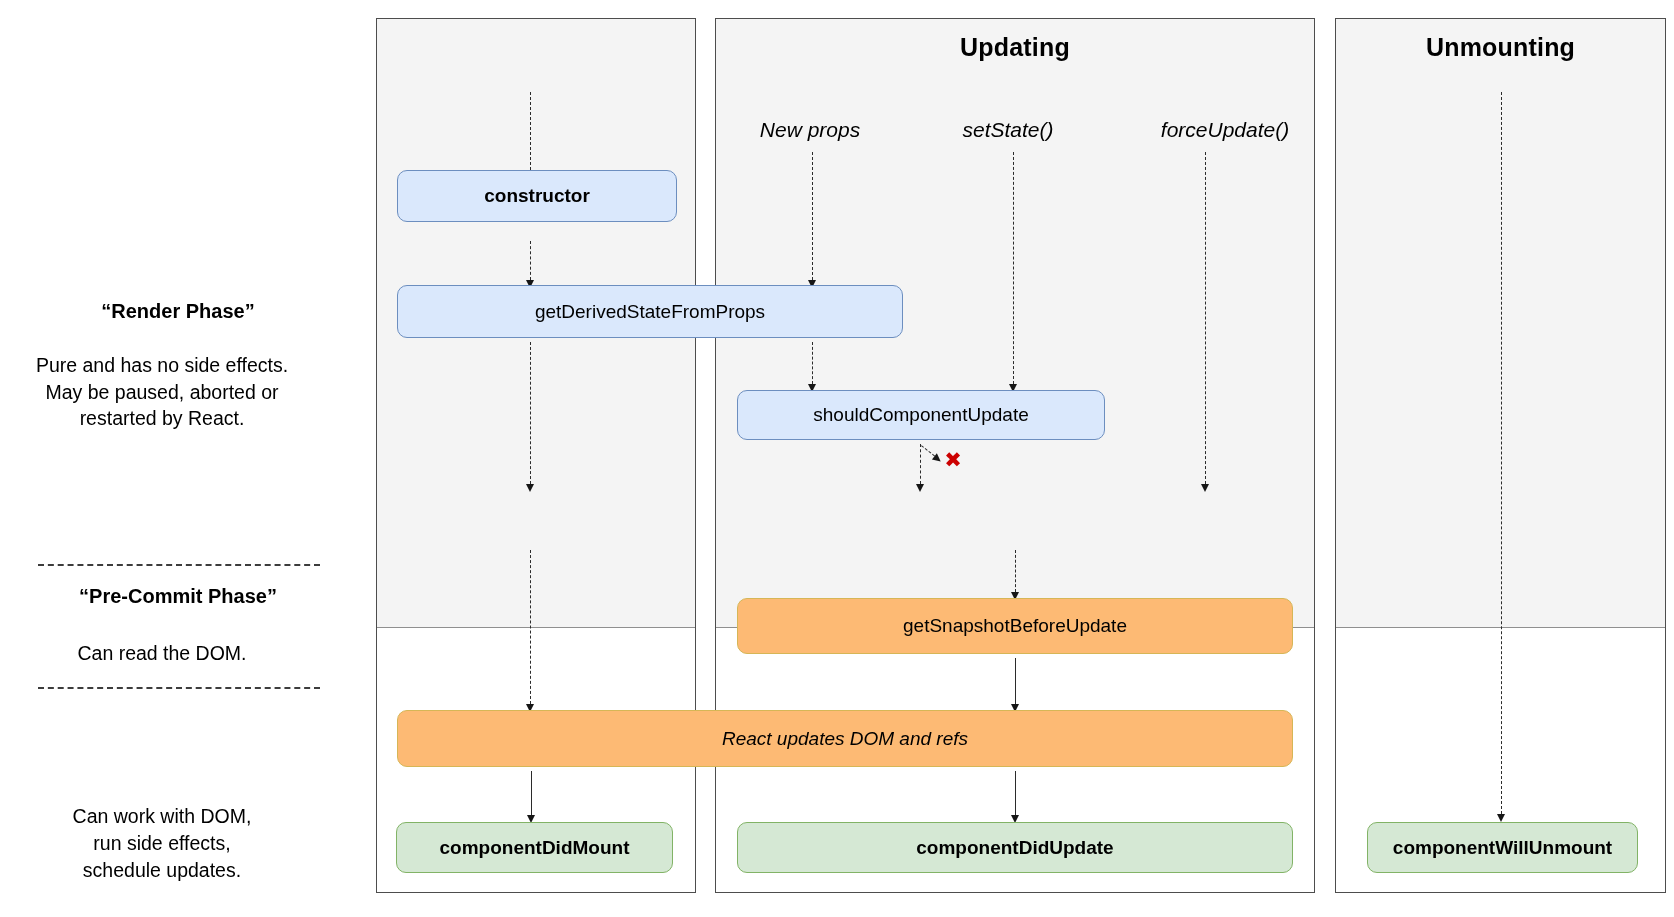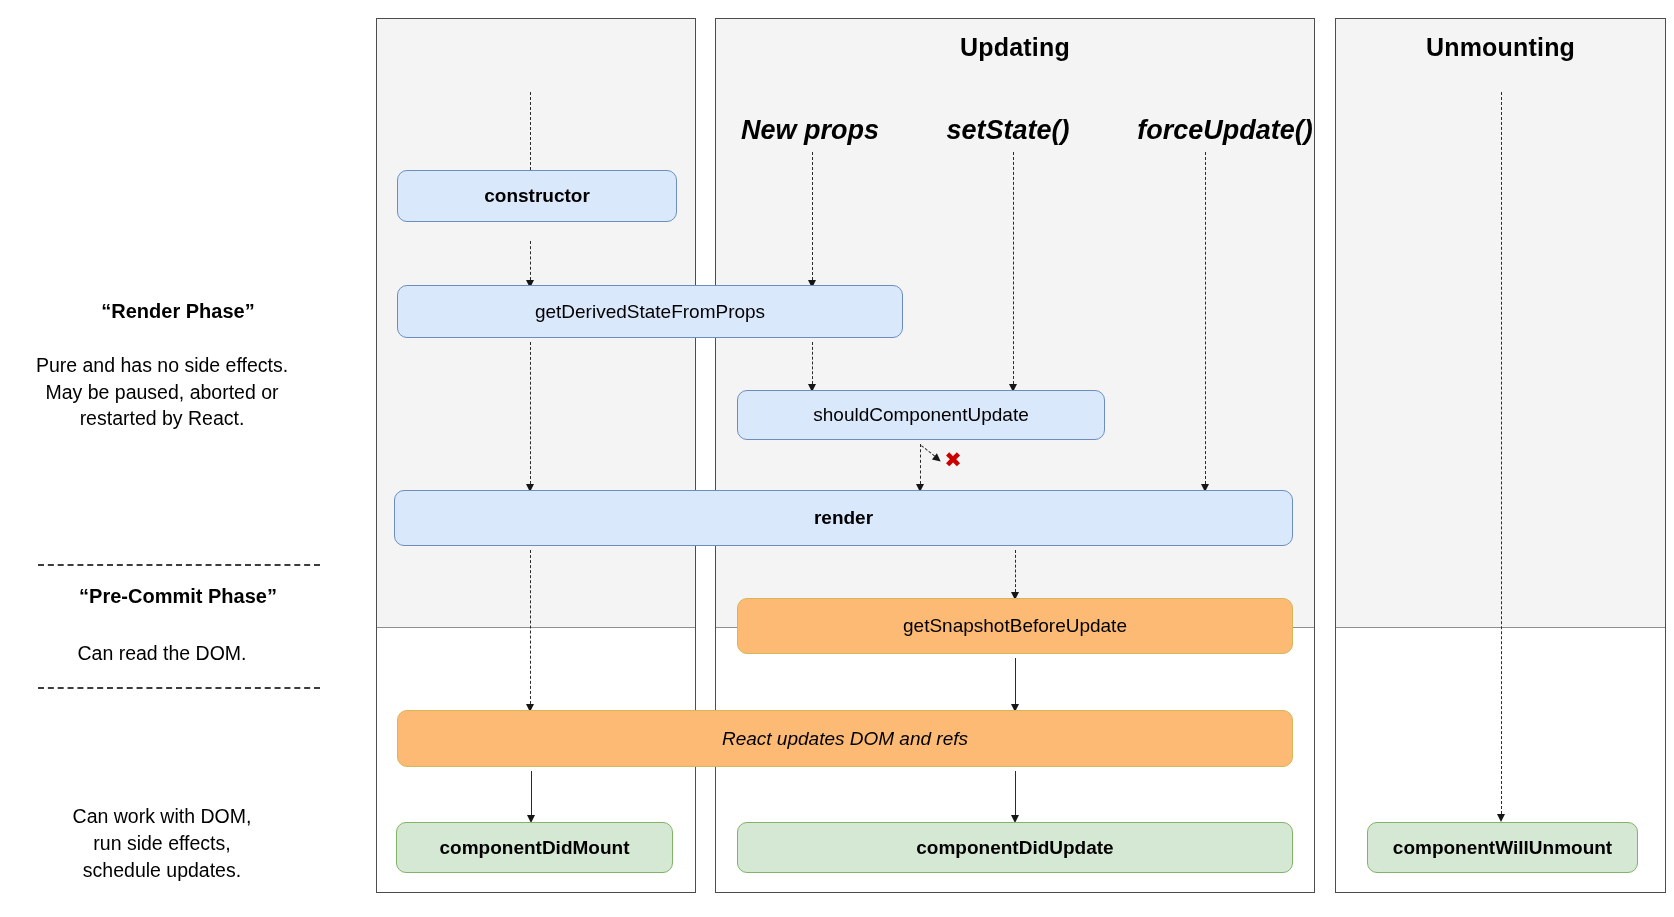--- a/index.html
+++ b/index.html
@@ -9,21 +9,21 @@
     overflow:hidden;
   }
   
   .col{position:absolute;top:18px;height:875px;background:#ffffff;border:1.4px solid #4d4d4d;box-sizing:border-box;}
   #col-mounting{left:376px;width:320px;}
   #col-updating{left:715px;width:600px;}
   #col-unmounting{left:1335px;width:331px;}
   .col .graytop{position:absolute;left:0;top:0;width:100%;height:608px;background:#f4f4f4;border-bottom:1px solid #8f8f8f;}
   .col .title{position:absolute;left:0;top:14px;width:100%;text-align:center;font-size:25px;font-weight:bold;letter-spacing:.2px;}
   
-  .trigger{position:absolute;top:112px;height:36px;line-height:36px;text-align:center;font-style:italic;font-size:27px;font-weight:bold;}
+  .trigger{position:absolute;top:112px;height:36px;line-height:36px;text-align:center;font-style:italic;font-size:21px;}
   #trig-new-props{left:710px;width:200px;}
   #trig-set-state{left:908px;width:200px;}
   #trig-force-update{left:1135px;width:180px;}
   
   .node{position:absolute;box-sizing:border-box;border-radius:10px;display:flex;align-items:center;justify-content:center;font-size:19px;}
   .blue{background:#dae8fc;border:1px solid #6c8ebf;}
   .yellow{background:#fdba74;border:1px solid #d6b656;}
   .green{background:#d5e8d4;border:1px solid #82b366;}
   .bold{font-weight:bold;}
   .ital{font-style:italic;}
@@ -106,21 +106,20 @@
   <div class="arr d" id="a11"></div>
   <div class="arr d" id="a-branch"></div>
   <div class="arr s" id="a12"></div>
   <div class="arr s" id="a13"></div>
   <div class="arr s" id="a14"></div>
   <div id="abort-cross">✖</div>
 
   <div class="node blue bold" id="box-constructor">constructor</div>
   <div class="node blue" id="box-gdsfp">getDerivedStateFromProps</div>
   <div class="node blue" id="box-scu">shouldComponentUpdate</div>
-  <div class="node blue bold" id="box-render">render</div>
   <div class="node yellow" id="box-gsbu">getSnapshotBeforeUpdate</div>
   <div class="node yellow ital" id="box-rudr">React updates DOM and refs</div>
   <div class="node green bold" id="box-cdm">componentDidMount</div>
   <div class="node green bold" id="box-cdu">componentDidUpdate</div>
   <div class="node green bold" id="box-cwu">componentWillUnmount</div>
 
   <div class="phase-title" id="render-phase-title">“Render Phase”</div>
   <div class="phase-text" id="render-phase-text">
     <div>Pure and has no side effects.</div>
     <div>May be paused, aborted or</div>

